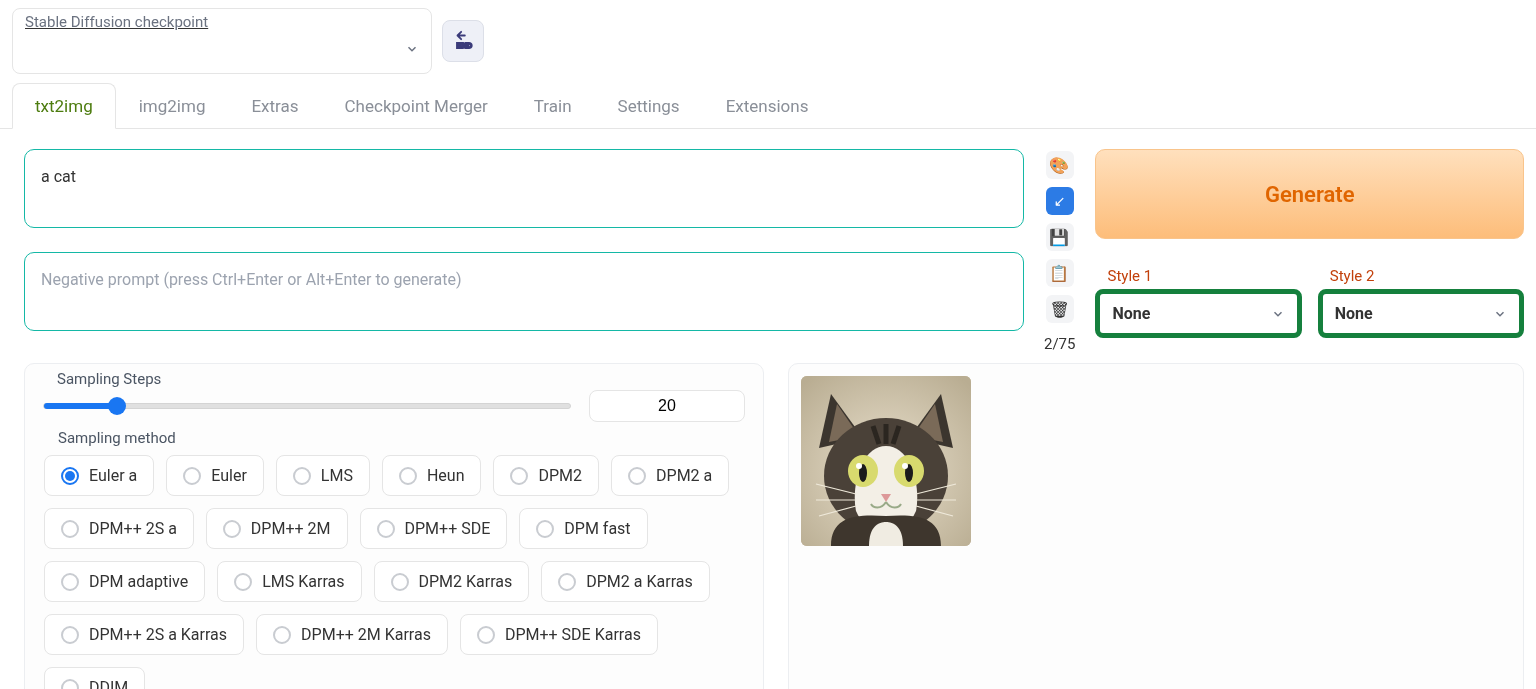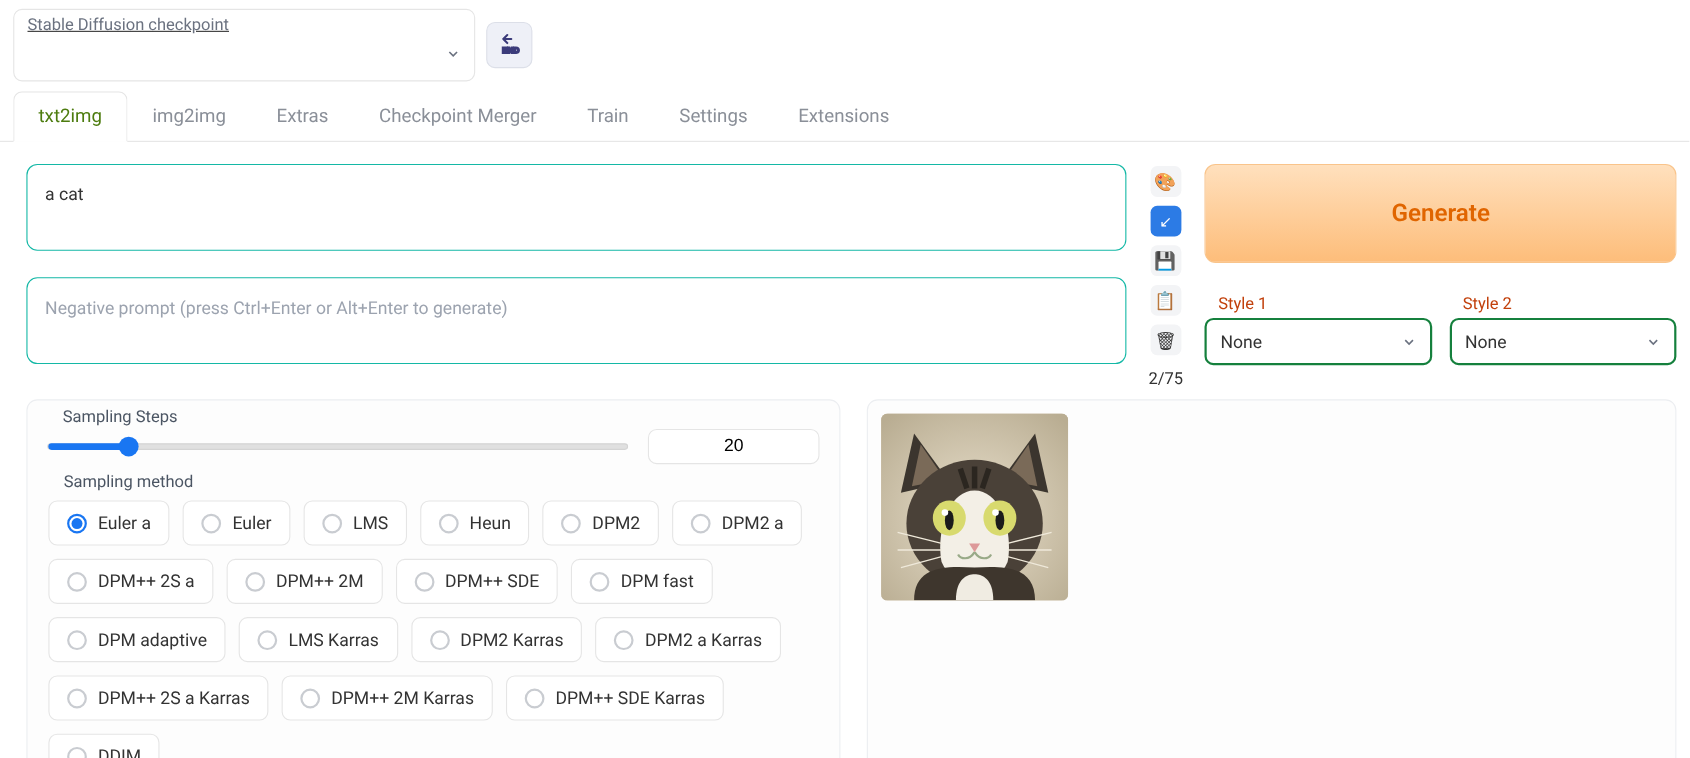--- a/index.html
+++ b/index.html
@@ -150,28 +150,29 @@
   flex: 1;
   position: relative;
 }
 .style-label {
   font-size: 15px;
   color: #c2410c;
   margin-bottom: 4px;
   padding-left: 12px;
 }
 .style-select {
-  border: 2px solid #15803d;
+  border: 5px solid #15803d;
   border-radius: 8px;
   padding: 10px 12px;
   display: flex;
   justify-content: space-between;
   align-items: center;
   cursor: pointer;
   color: #333;
+  font-weight: bold;
 }
 
 .lower-row {
   display: flex;
   padding: 0 12px 0 24px;
   gap: 24px;
 }
 .settings-panel {
   flex: 0 0 740px;
   border: 1px solid #eceef1;

